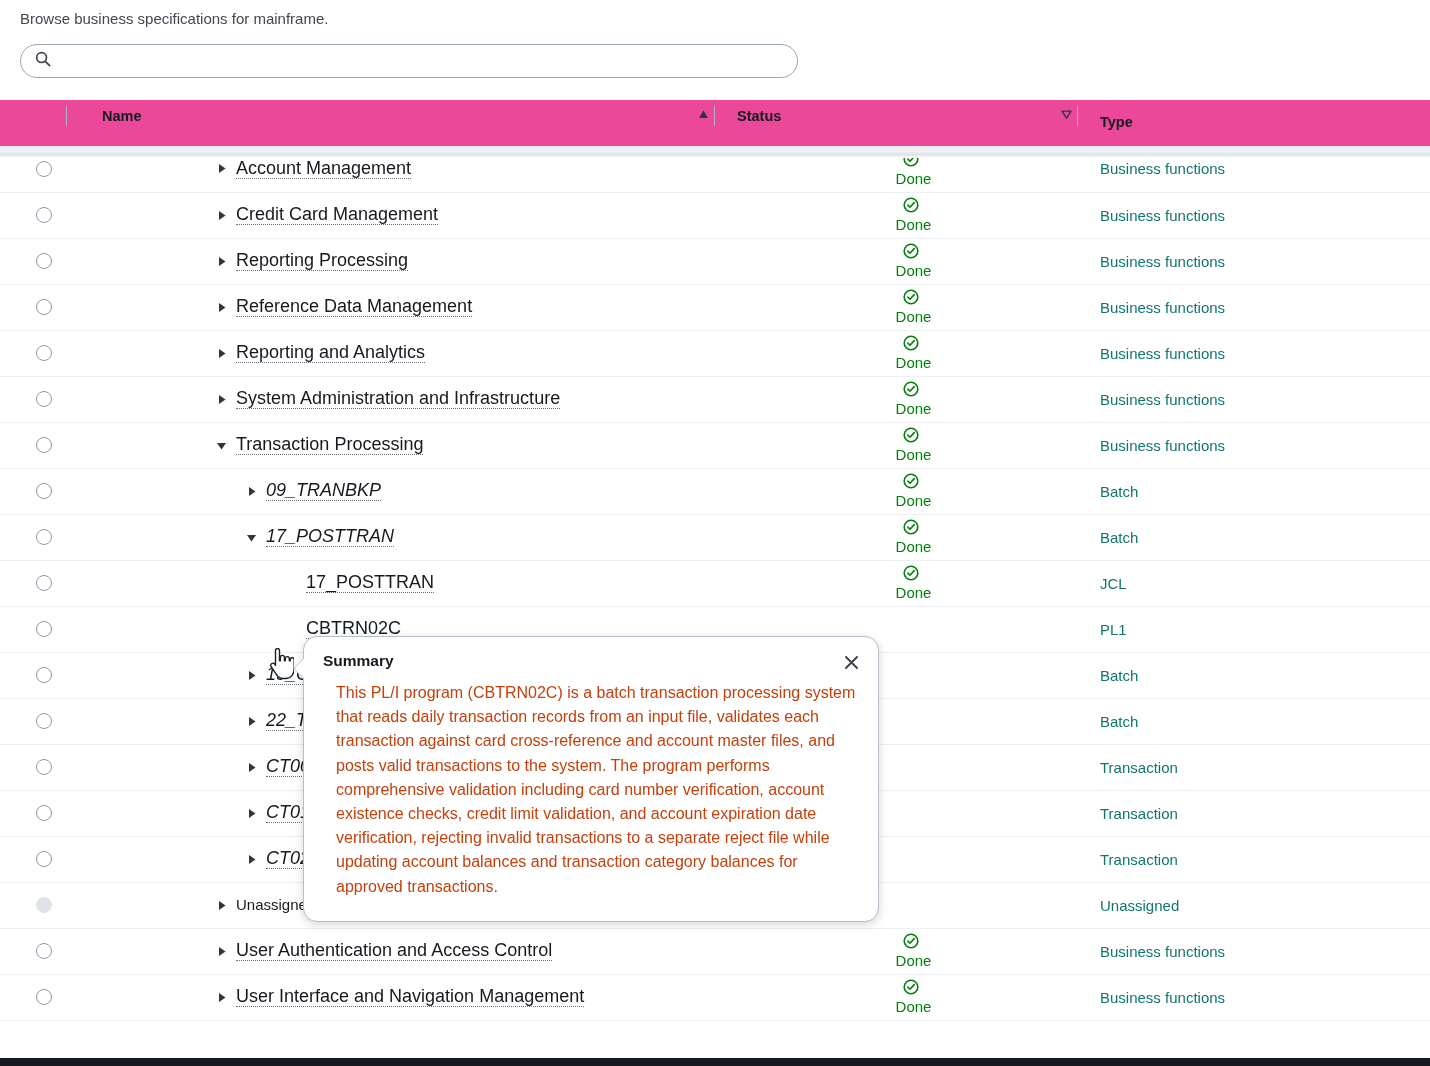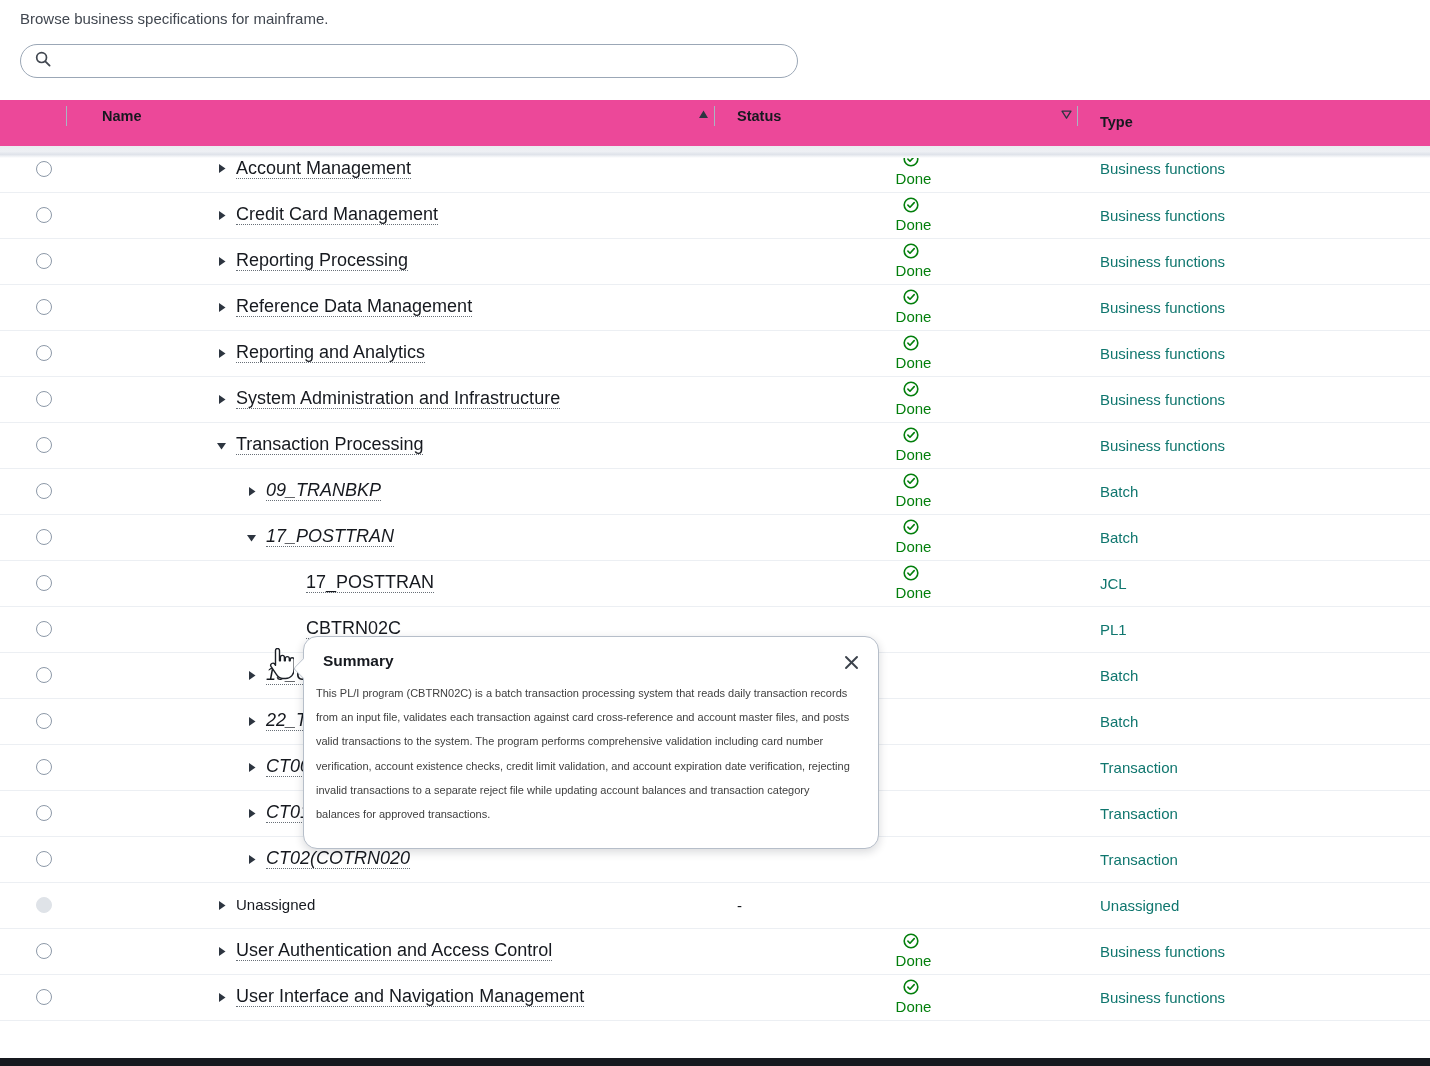--- a/index.html
+++ b/index.html
@@ -217,24 +217,24 @@
     line-height: 20px;
   }
   .pop-close {
     flex: 0 0 auto;
     width: 22px; height: 22px;
     display: flex; align-items: center; justify-content: center;
     cursor: pointer;
     background: none; border: none; padding: 0;
   }
   .pop-body {
-    padding: 8px 22px 22px 12px;
-    font-size: 11px;
+    padding: 8px 22px 22px 32px;
+    font-size: 16px;
     line-height: 24.2px;
-    color: #404040;
+    color: #c2410c;
   }
 
   
   .cursor-hand {
     position: absolute;
     left: 268px;
     top: 648px;
     z-index: 60;
     pointer-events: none;
   }

